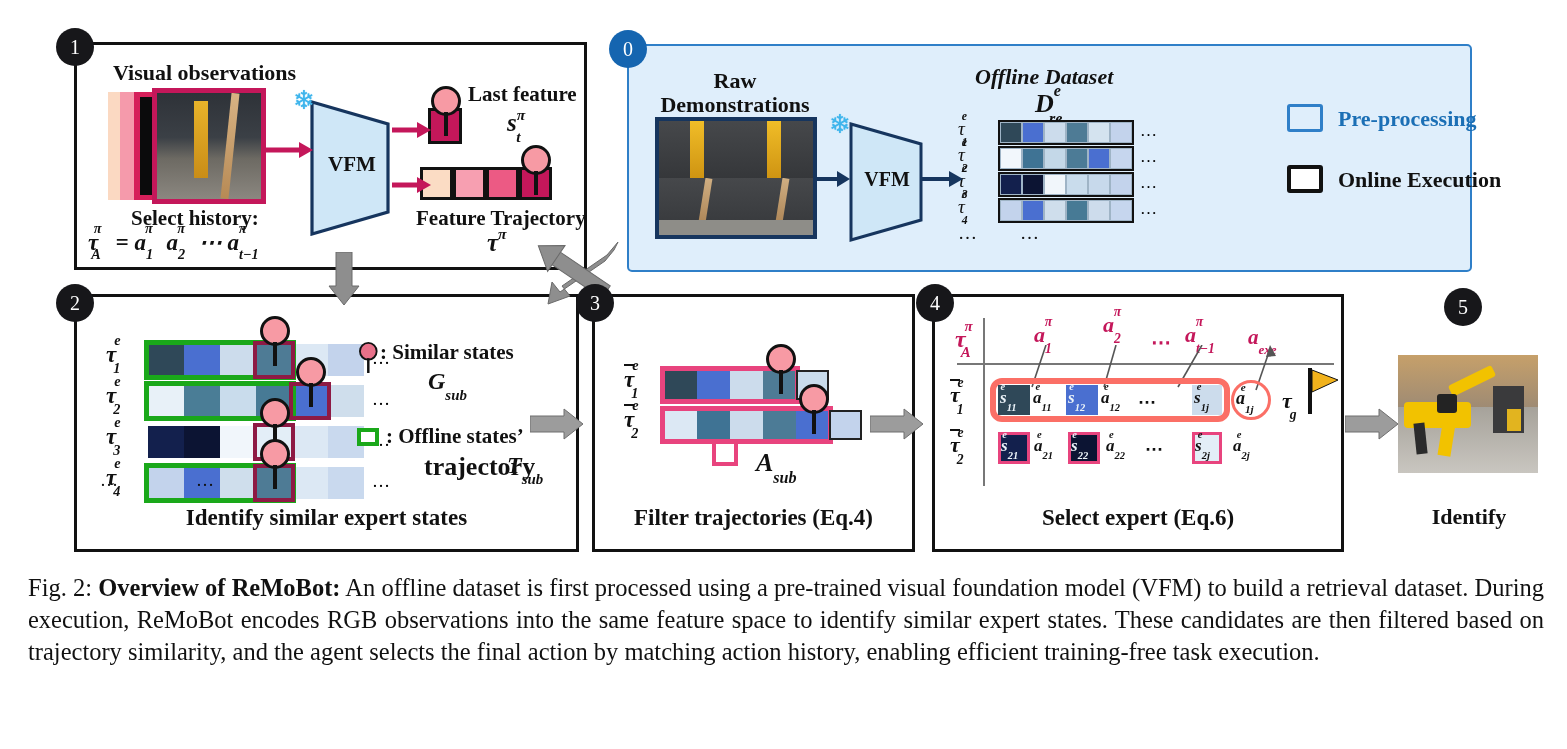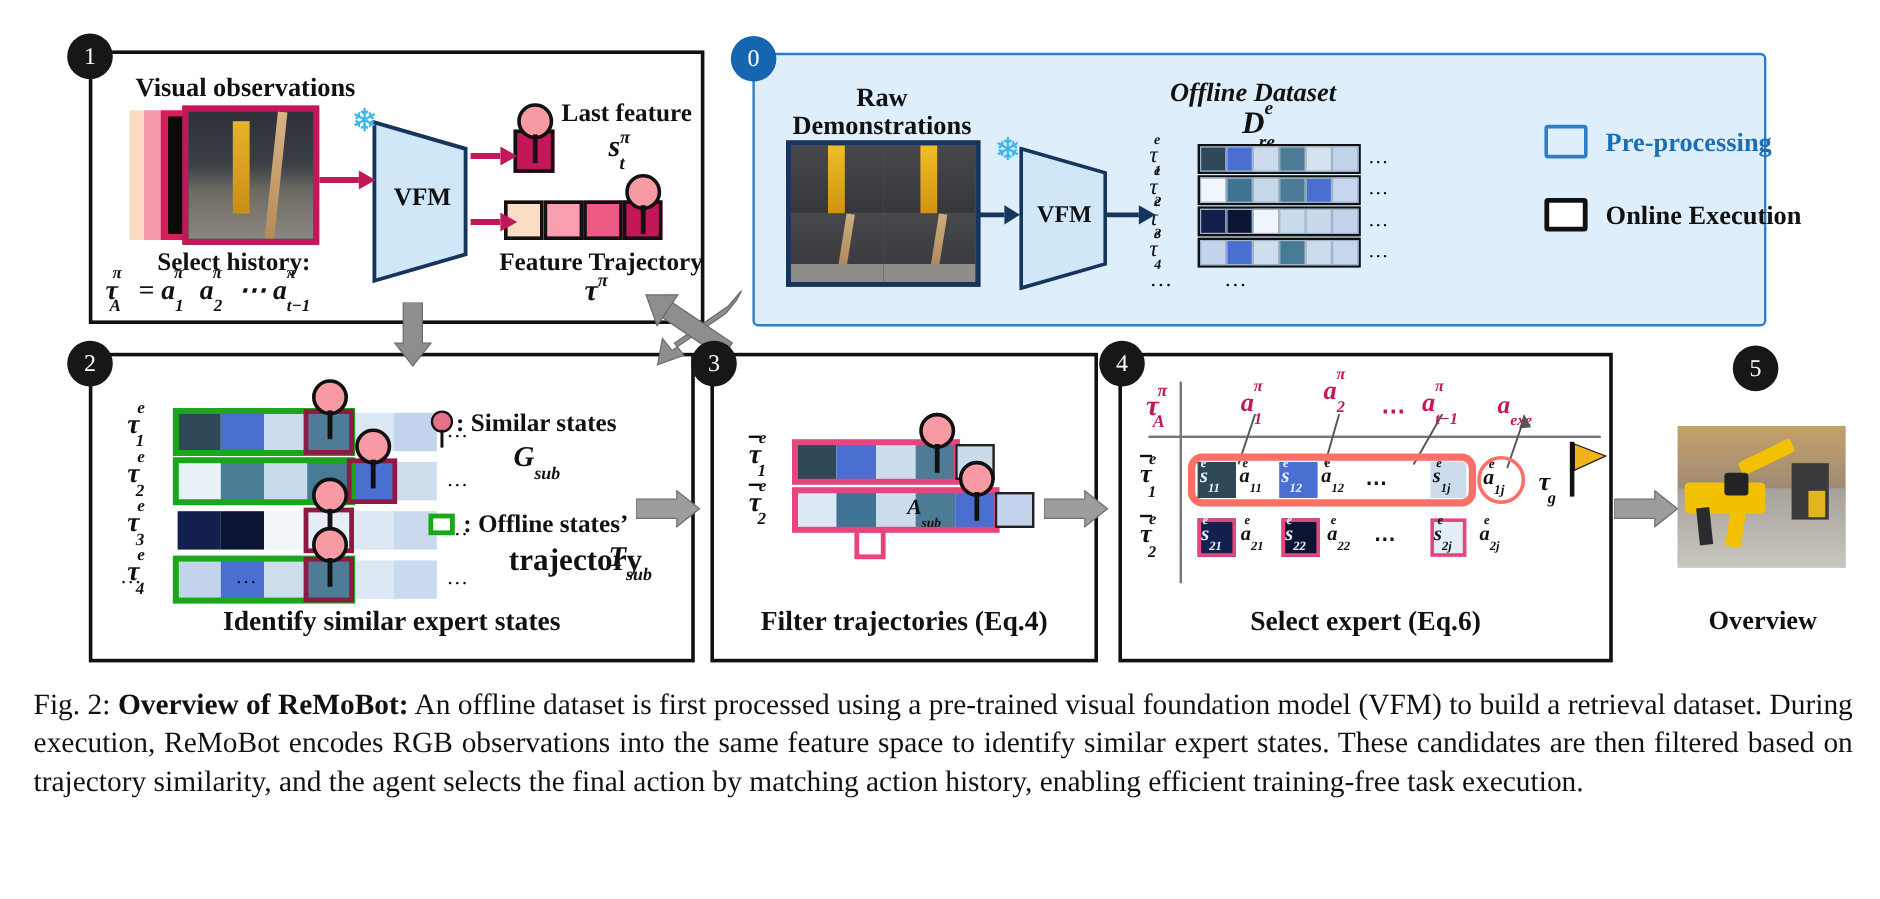--- a/index.html
+++ b/index.html
@@ -398,21 +398,21 @@
       <div class="cell" style="left:796px;top:410px;width:33px;height:30px;background:#4a6fd0;"></div>
       <div class="cell" style="left:829px;top:410px;width:33px;height:30px;background:#c3d3ec;border:2px solid #222;z-index:9;"></div>
       <div class="cell" style="left:660px;top:406px;width:173px;height:38px;border:5px solid #e8447e;box-sizing:border-box;z-index:7;"></div>
       <div class="pin" style="left:799px;top:384px;">
         <div class="head"></div>
         <div class="stem"></div>
       </div>
     </div>
 
   <div class="lgsq" style="left:712px;top:440px;width:26px;height:26px;border:4px solid #e8447e;background:#fff;"></div>
-  <div class="lbl mathi" style="left:756px;top:412px;font-size:18px;">A<sub style="position:relative;top:6px;">sub</sub></div>
+  <div class="lbl mathi" style="left:756px;top:448px;font-size:26px;">A<sub style="position:relative;top:6px;">sub</sub></div>
 
   <div class="lbl ctr" style="left:592px;top:505px;width:323px;font-size:23px;">Filter trajectories (Eq.4)</div>
 
   <div class="garrow" style="left:530px;top:408px;">
     <svg width="54" height="32">
         <polygon points="0,8 34,8 34,1 53,16 34,31 34,24 0,24" fill="#9c9c9c" stroke="#6f6f6f" stroke-width="1"></polygon>
       </svg>
   </div>
 
   <div class="panel black" style="left:932px;top:294px;width:412px;height:258px;"></div>
@@ -496,20 +496,20 @@
     <div class="wall"></div>
       <div class="grnd"></div>
     <div class="fork"></div>
       <div class="fork2"></div>
     <div class="body"></div>
       <div class="arm"></div>
       <div class="head"></div>
     <div class="legA"></div>
       <div class="legB"></div>
   </div>
-  <div class="lbl ctr" style="left:1386px;top:504px;width:166px;font-size:22px;">Overview</div>
+  <div class="lbl ctr" style="left:1386px;top:504px;width:166px;font-size:22px;">Identify</div>
 
   <div class="cap">
     <span>Fig. 2:</span>
     <b>Overview of ReMoBot:</b><span> An offline dataset is first processed using a pre-trained visual foundation model (VFM) to build a retrieval dataset. During execution, ReMoBot encodes RGB observations into the same feature space to identify similar expert states. These candidates are then filtered based on trajectory similarity, and the agent selects the final action by matching action history, enabling efficient training-free task execution.</span>
   </div>
 
 </div>
 
 </body></html>

